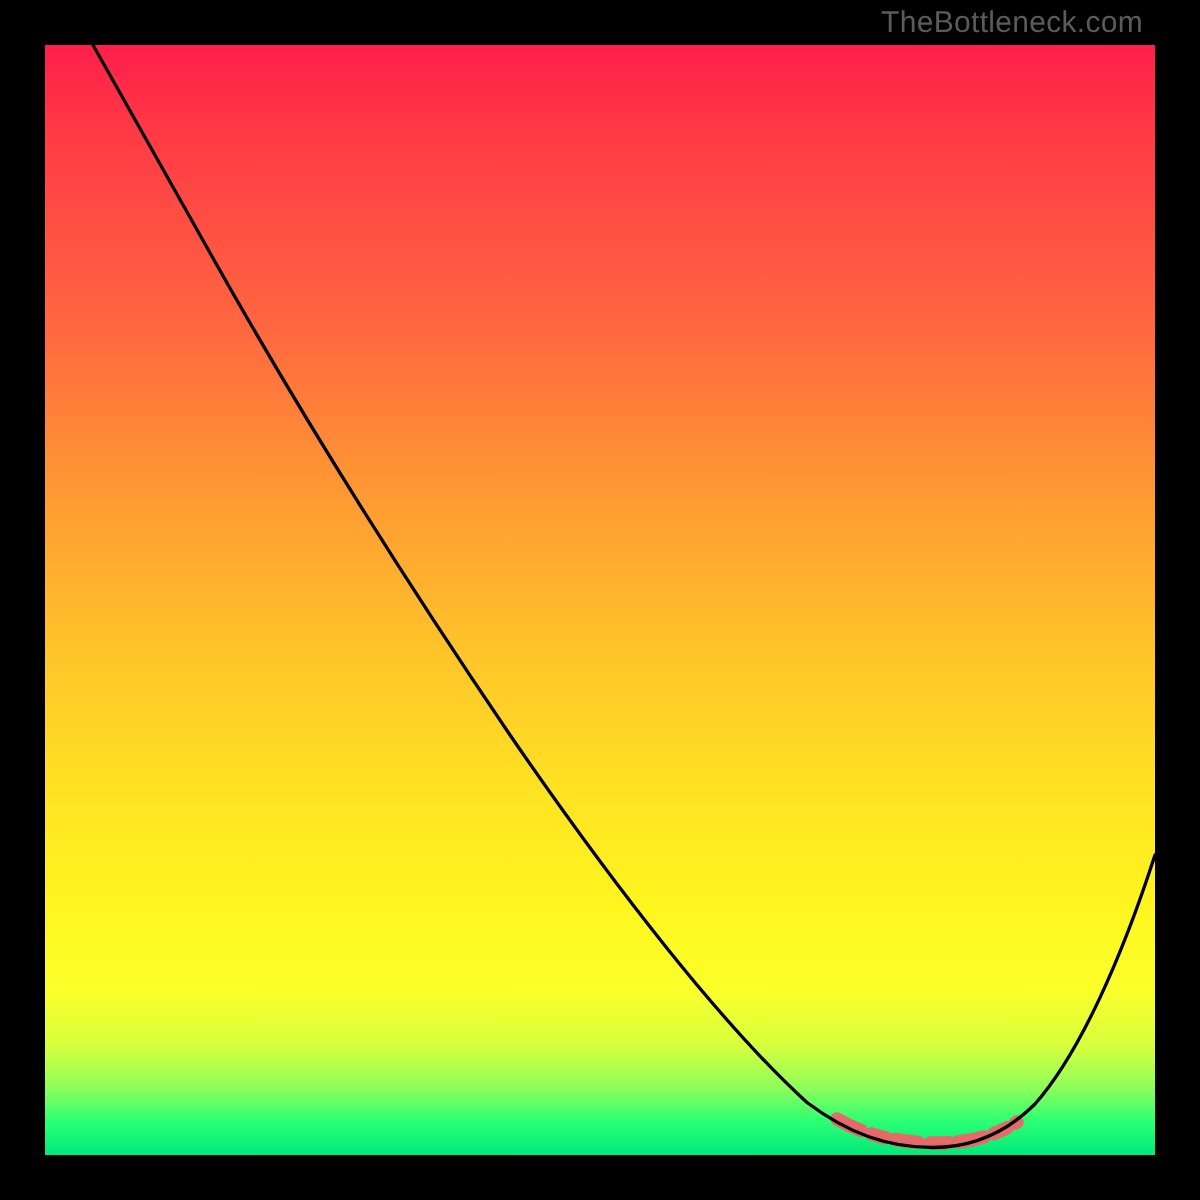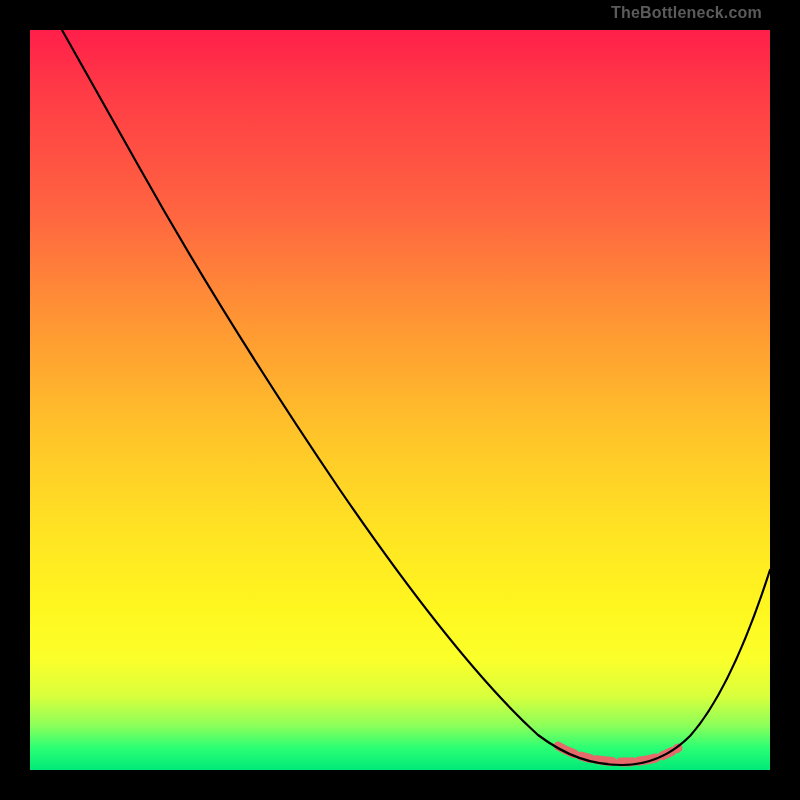--- a/index.html
+++ b/index.html
@@ -40,22 +40,22 @@
       #8cff5a 94%,
       #2bff74 97%,
       #00e97a 100%
     );
   }
   .watermark {
     position: absolute;
     top: 4px;
     right: 38px;
     color: #5b5b5b;
-    font-size: 16px;
-    font-weight: 700;
+    font-size: 20px;
+    font-weight: 400;
     letter-spacing: 0.2px;
     user-select: none;
   }
   svg.curve {
     position: absolute;
     left: 0;
     top: 0;
     width: 740px;
     height: 740px;
     overflow: visible;

